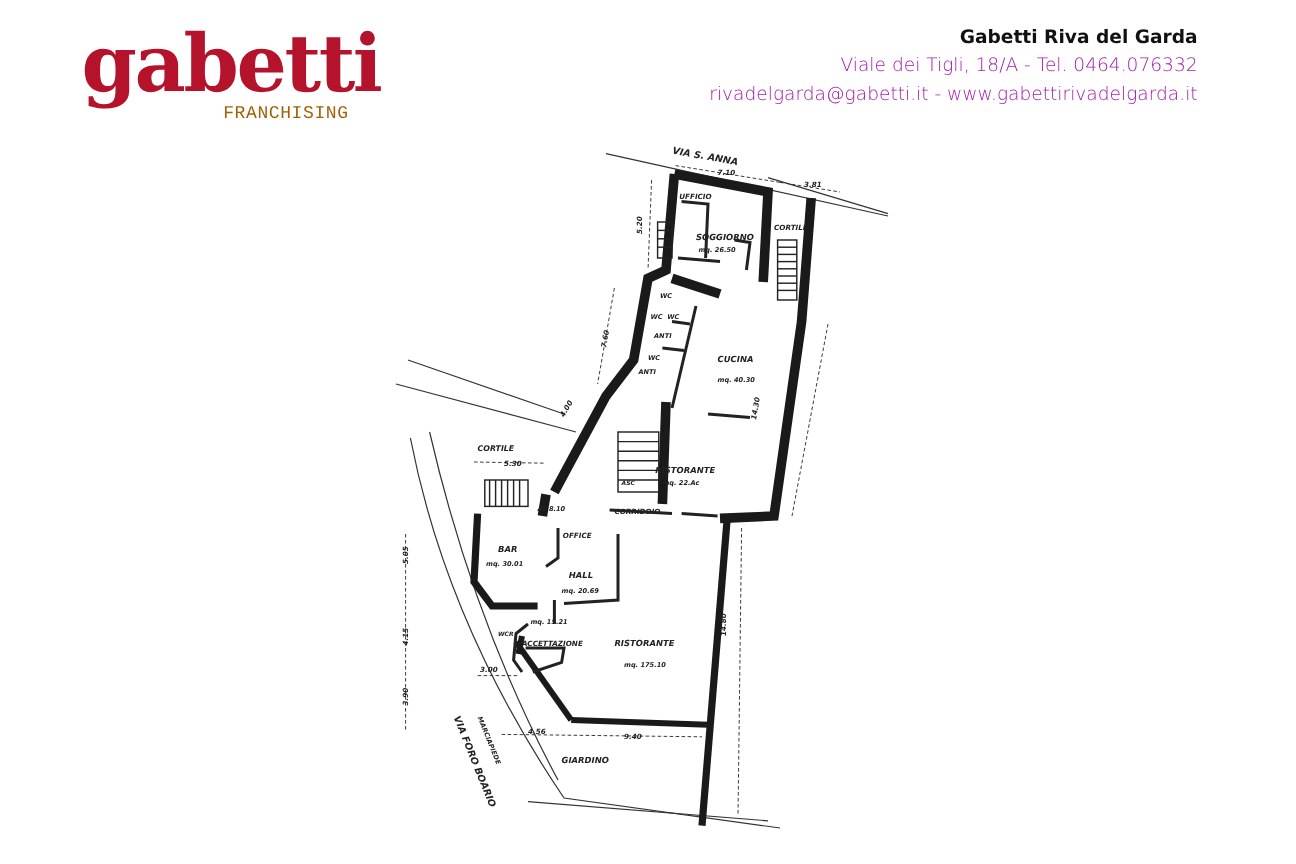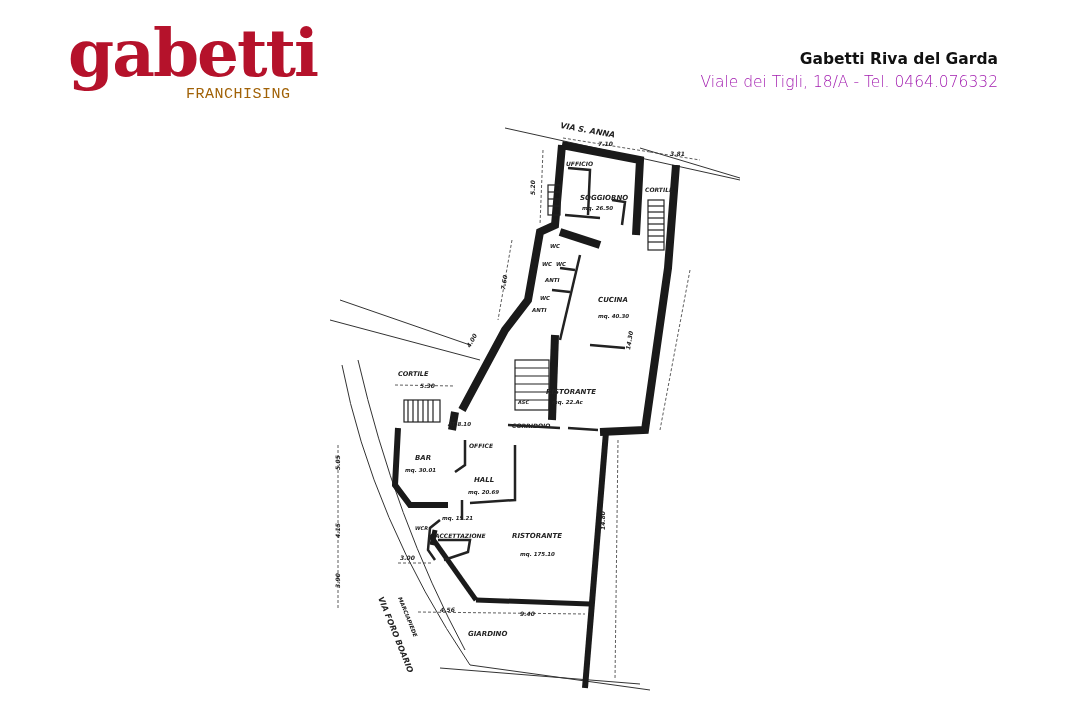--- a/index.html
+++ b/index.html
@@ -1,36 +1,37 @@
 <!DOCTYPE html>
 <html><head>
 <meta charset="utf-8">
 <style>
   html, body { margin:0; padding:0; background:#ffffff; }
   body { width:1080px; height:720px; position:relative; overflow:hidden; font-family:"DejaVu Sans", sans-serif; }
   .logo { position:absolute; left:68px; top:28px; width:220px; height:90px;text-align:center; }
   .logo-word { position:absolute; left:0; top:-8px; font-family:"DejaVu Serif", serif; font-weight:bold; font-size:66px; color:#b5122b; letter-spacing:-2px; line-height:1; }
   .logo-sub { position:absolute; left:118px; top:58px; font-family:Liberation Mono, monospace; font-size:15px; color:#a16207; letter-spacing:0.5px; }
-  .agency { position:absolute; right:82px; top:48px; text-align:right; color:#111; font-family:"DejaVu Sans", sans-serif; }
+  .agency { position:absolute; right:82px; top:20px; text-align:right; color:#111; font-family:"DejaVu Sans", sans-serif; }
   .agency .name { font-weight:bold; font-size:15.5px; line-height:22px; }
   .agency .line { font-size:15.5px; line-height:24px; color:#a21caf; font-weight:300; }
   .plan { position:absolute; left:0; top:0; width:1080px; height:720px; }
   .plan text { font-family:"DejaVu Sans", sans-serif; font-style:italic; font-weight:bold; fill:#222; }
 </style>
 </head>
 <body>
 
 <div class="logo">
   <div class="logo-word">gabetti</div>
   <div class="logo-sub">FRANCHISING</div>
 </div>
 
 <div class="agency">
   <div class="name">Gabetti Riva del Garda</div>
   <div class="line">Viale dei Tigli, 18/A - Tel. 0464.076332</div>
+  <div class="line">rivadelgarda@gabetti.it - www.gabettirivadelgarda.it</div>
 </div>
 
 <svg class="plan" viewBox="0 0 1080 720" xmlns="http://www.w3.org/2000/svg">
 
   <g stroke="#333" stroke-width="1" fill="none">
     <line x1="505" y1="128" x2="740" y2="180"></line>
     <line x1="640" y1="148" x2="740" y2="178"></line>
     <path d="M342 365 Q 372 520 470 665 L 650 690"></path>
     <path d="M358 360 Q 395 520 465 650"></path>
     <line x1="440" y1="668" x2="640" y2="684"></line>

